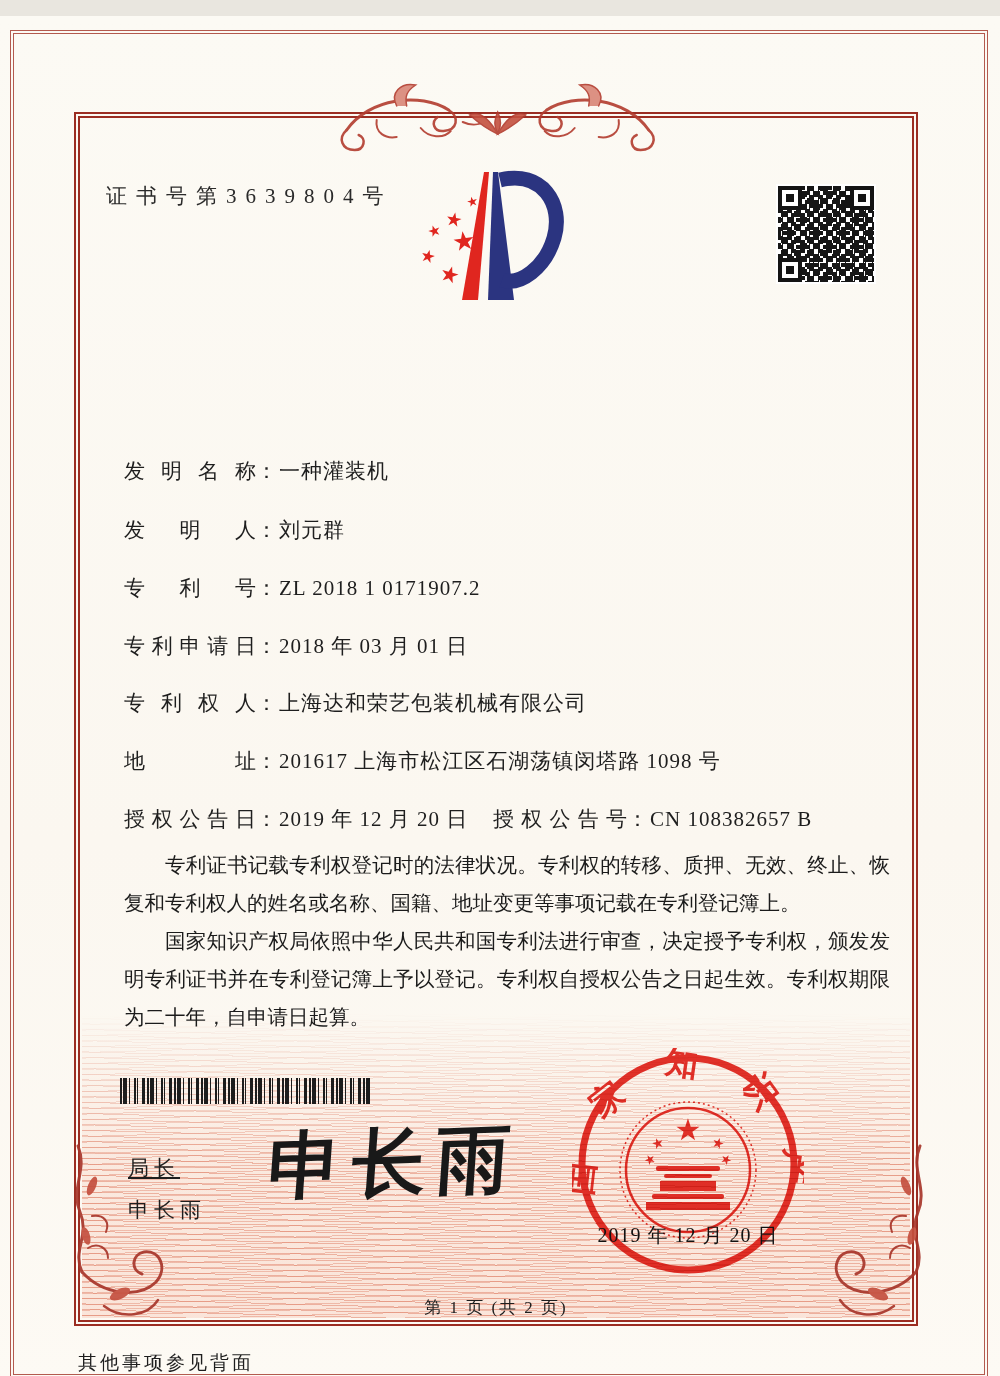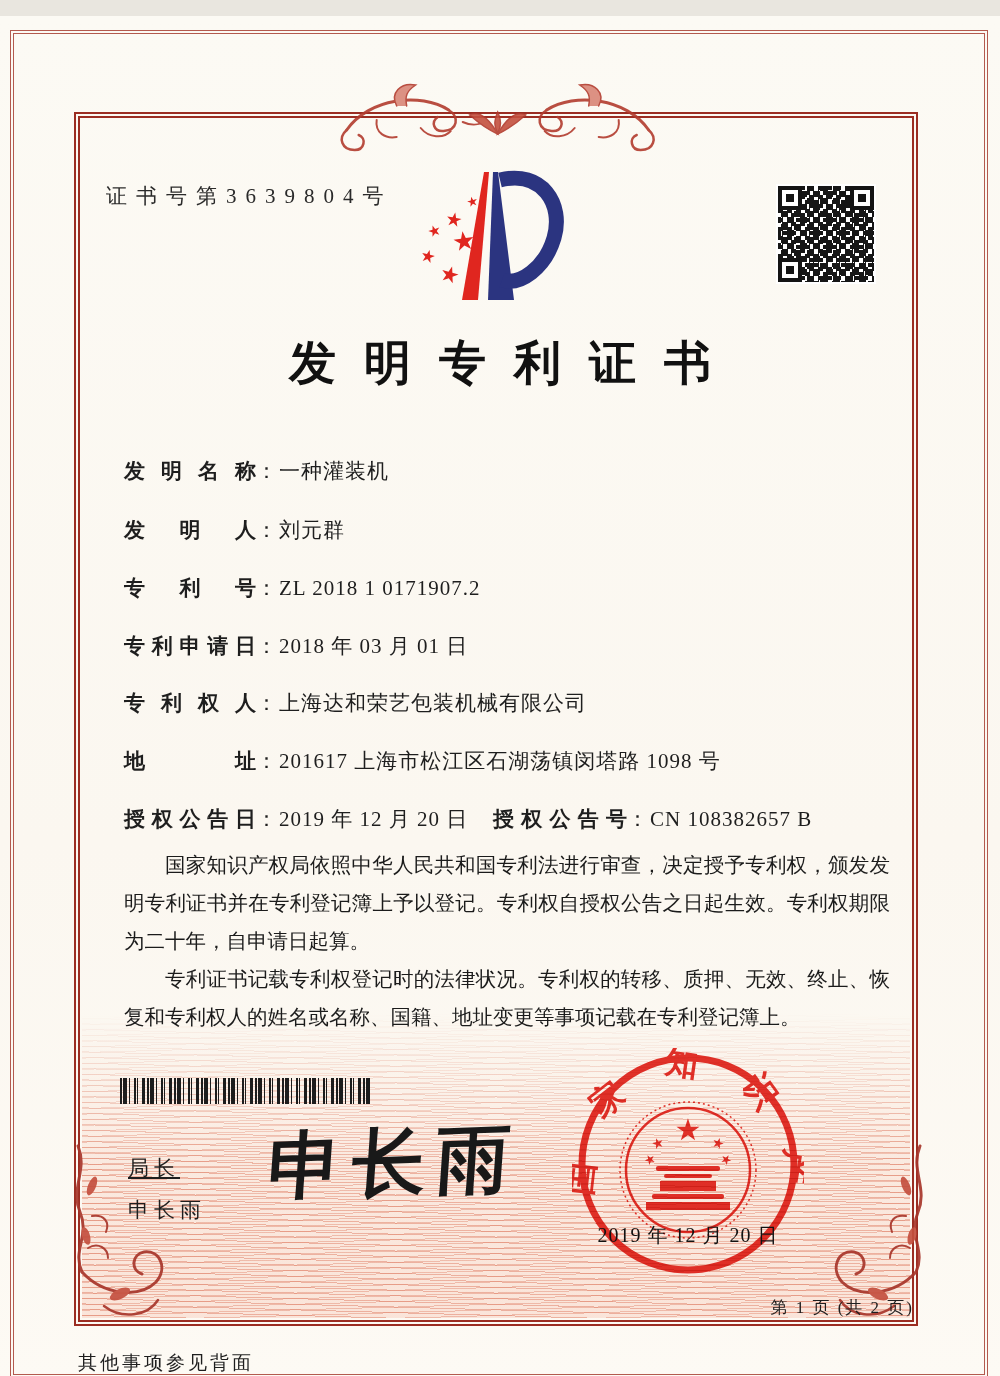--- a/index.html
+++ b/index.html
@@ -33,21 +33,21 @@
     mask-image:linear-gradient(to bottom, transparent 0, rgba(0,0,0,.5) 70px, #000 150px);
   }
 
   .cert-no { left:106px; top:166px; font-size:21px; letter-spacing:9px; color:#2a2a2a; z-index:3; }
 
   .title { left:0; right:0; top:316px; text-align:center; font-size:47px; font-weight:bold;
            letter-spacing:28px; text-indent:28px; color:#111; z-index:3; }
 
   
   .field-row { left:124px; width:780px; height:30px; font-size:21px; z-index:3; }
-  .flabel { display:inline-block; width:132px; text-align:justify; text-align-last:justify; vertical-align:top;font-weight:bold; }
+  .flabel { display:inline-block; width:132px; text-align:justify; text-align-last:justify; vertical-align:top; }
   .fcolon { display:inline-block; }
   .fvalue { display:inline-block; letter-spacing:1px; margin-left:2px; }
   .grant-group { position:absolute; left:369px; top:0; }
   .grant-group .flabel { width:134px; }
 
   .body-text { left:124px; top:830px; width:766px; font-size:20.5px; line-height:38px;
                text-align:justify; z-index:3; color:#1b1b1b; }
   .body-text p { text-indent:2em; }
 
   .barcode { left:120px; top:1062px; width:252px; height:26px; z-index:3;
@@ -65,21 +65,21 @@
 
   .signature { left:268px; top:1098px; width:260px; font-size:74px; font-weight:600;
                transform:rotate(-2deg) skewX(-6deg); letter-spacing:10px; color:#191919;
                z-index:3; font-family:"DejaVu Serif","Liberation Serif",serif; }
 
   .seal { left:572px; top:1032px; width:232px; height:232px; z-index:4;
           mix-blend-mode:multiply; opacity:.93; }
   .seal-date { left:586px; top:1206px; width:204px; text-align:center; font-size:20px;
                letter-spacing:1px; color:#121212; z-index:5; }
 
-  .page-num { left:78px; width:836px; top:1280px; text-align:right; font-size:17px;
+  .page-num { left:78px; width:836px; top:1280px; text-align:center; font-size:17px;
               letter-spacing:2px; z-index:3; }
   .back-note { left:78px; width:836px; top:1334px; font-size:19px;
                letter-spacing:3px; z-index:3; }
 
   
   .qr { left:776px; top:168px; width:100px; height:100px; background:#fff; z-index:3; }
   .qr-body { position:absolute; inset:2px;
     background:
       repeating-conic-gradient(#161616 0% 25%, transparent 0% 50%) 0 0/ 9px 9px,
       repeating-conic-gradient(#161616 0% 25%, transparent 0% 50%) 3px 5px/ 13px 13px;
@@ -173,21 +173,20 @@
         <span class="qr-dot"></span>
       </div>
     <div class="qr-finder qr-tr">
         <span class="qr-dot"></span>
       </div>
     <div class="qr-finder qr-bl">
         <span class="qr-dot"></span>
       </div>
   </div>
 
-  <div class="abs title">发明专利证书</div>
 
   <div class="abs field-row" style="top:441px">
     <span class="flabel">发明名称</span><span class="fcolon">：</span><span class="fvalue">一种灌装机</span>
   </div>
   <div class="abs field-row" style="top:500px">
     <span class="flabel">发明人</span><span class="fcolon">：</span><span class="fvalue">刘元群</span>
   </div>
   <div class="abs field-row" style="top:558px">
     <span class="flabel">专利号</span><span class="fcolon">：</span><span class="fvalue">ZL 2018 1 0171907.2</span>
   </div>
@@ -201,22 +200,22 @@
     <span class="flabel">地址</span><span class="fcolon">：</span><span class="fvalue">201617 上海市松江区石湖荡镇闵塔路 1098 号</span>
   </div>
   <div class="abs field-row" style="top:789px">
     <span class="flabel">授权公告日</span><span class="fcolon">：</span><span class="fvalue">2019 年 12 月 20 日</span>
     <span class="grant-group">
       <span class="flabel">授权公告号</span><span class="fcolon">：</span><span class="fvalue">CN 108382657 B</span>
     </span>
   </div>
 
   <div class="abs body-text">
+    <p>专利证书记载专利权登记时的法律状况。专利权的转移、质押、无效、终止、恢复和专利权人的姓名或名称、国籍、地址变更等事项记载在专利登记簿上。</p>
     <p>国家知识产权局依照中华人民共和国专利法进行审查，决定授予专利权，颁发发明专利证书并在专利登记簿上予以登记。专利权自授权公告之日起生效。专利权期限为二十年，自申请日起算。</p>
-    <p>专利证书记载专利权登记时的法律状况。专利权的转移、质押、无效、终止、恢复和专利权人的姓名或名称、国籍、地址变更等事项记载在专利登记簿上。</p>
   </div>
 
   <div class="abs barcode"></div>
 
   <div class="abs director-title">局长</div>
   <div class="abs director-name">申长雨</div>
   <div class="abs signature">申长雨</div>
 
   <svg class="abs seal" width="232" height="232" viewBox="0 0 232 232">
     <g fill="#e2231c" stroke="#e2231c">

